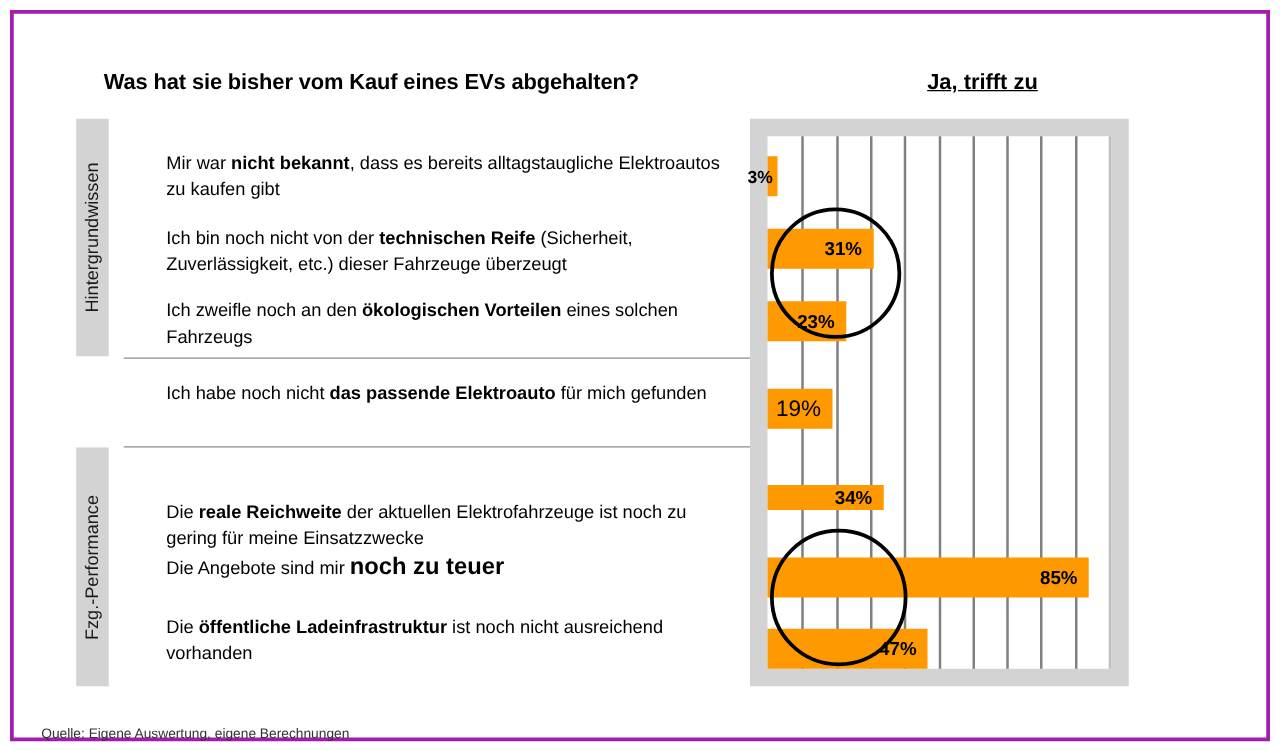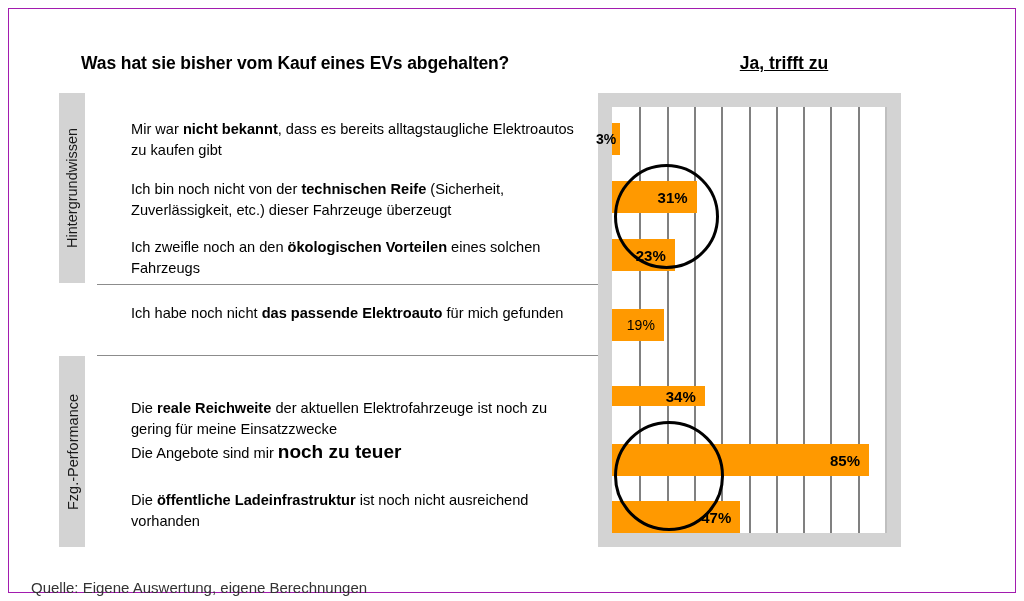--- a/index.html
+++ b/index.html
@@ -11,21 +11,21 @@
     width: 1024px; height: 601px;
     font-family: "Liberation Sans", sans-serif;
     position: relative;
     overflow: hidden;
   }
 
   #frame {
     position: absolute;
     left: 8px; top: 8px;
     width: 1008px; height: 585px;
-    border: 1px solid #a21caf;
+    border: 3px solid #a21caf;
     background: #ffffff;
   }
 
   
   #title-row {
     position: absolute;
     left: 0; top: 44px;
     width: 1008px; height: 34px;
   }
   #chart-title {
@@ -136,36 +136,36 @@
     white-space: nowrap;
   }
   .bar.tiny { justify-content: flex-start; overflow: visible; }
   .bar.tiny .bar-value {
     position: absolute;
     left: -16px;
     padding-right: 0;
     font-size: 14px;
     font-weight: bold;
   }
-  .bar.plain .bar-value { font-weight: normal; font-size: 14px; }
+  .bar.plain .bar-value { font-weight: normal; font-size: 18px; }
 
   
   .highlight-circle {
     position: absolute;
     border: 3px solid #000000;
     border-radius: 50%;
     background: transparent;
     pointer-events: none;
   }
 
   
   #source-note {
     position: absolute;
     left: 22px; top: 570px;
-    font-size: 15px;
+    font-size: 11px;
     color: #333333;
     white-space: nowrap;
   }
 </style>
 </head>
 <body>
 
 <div id="frame">
 
   <div id="title-row">

